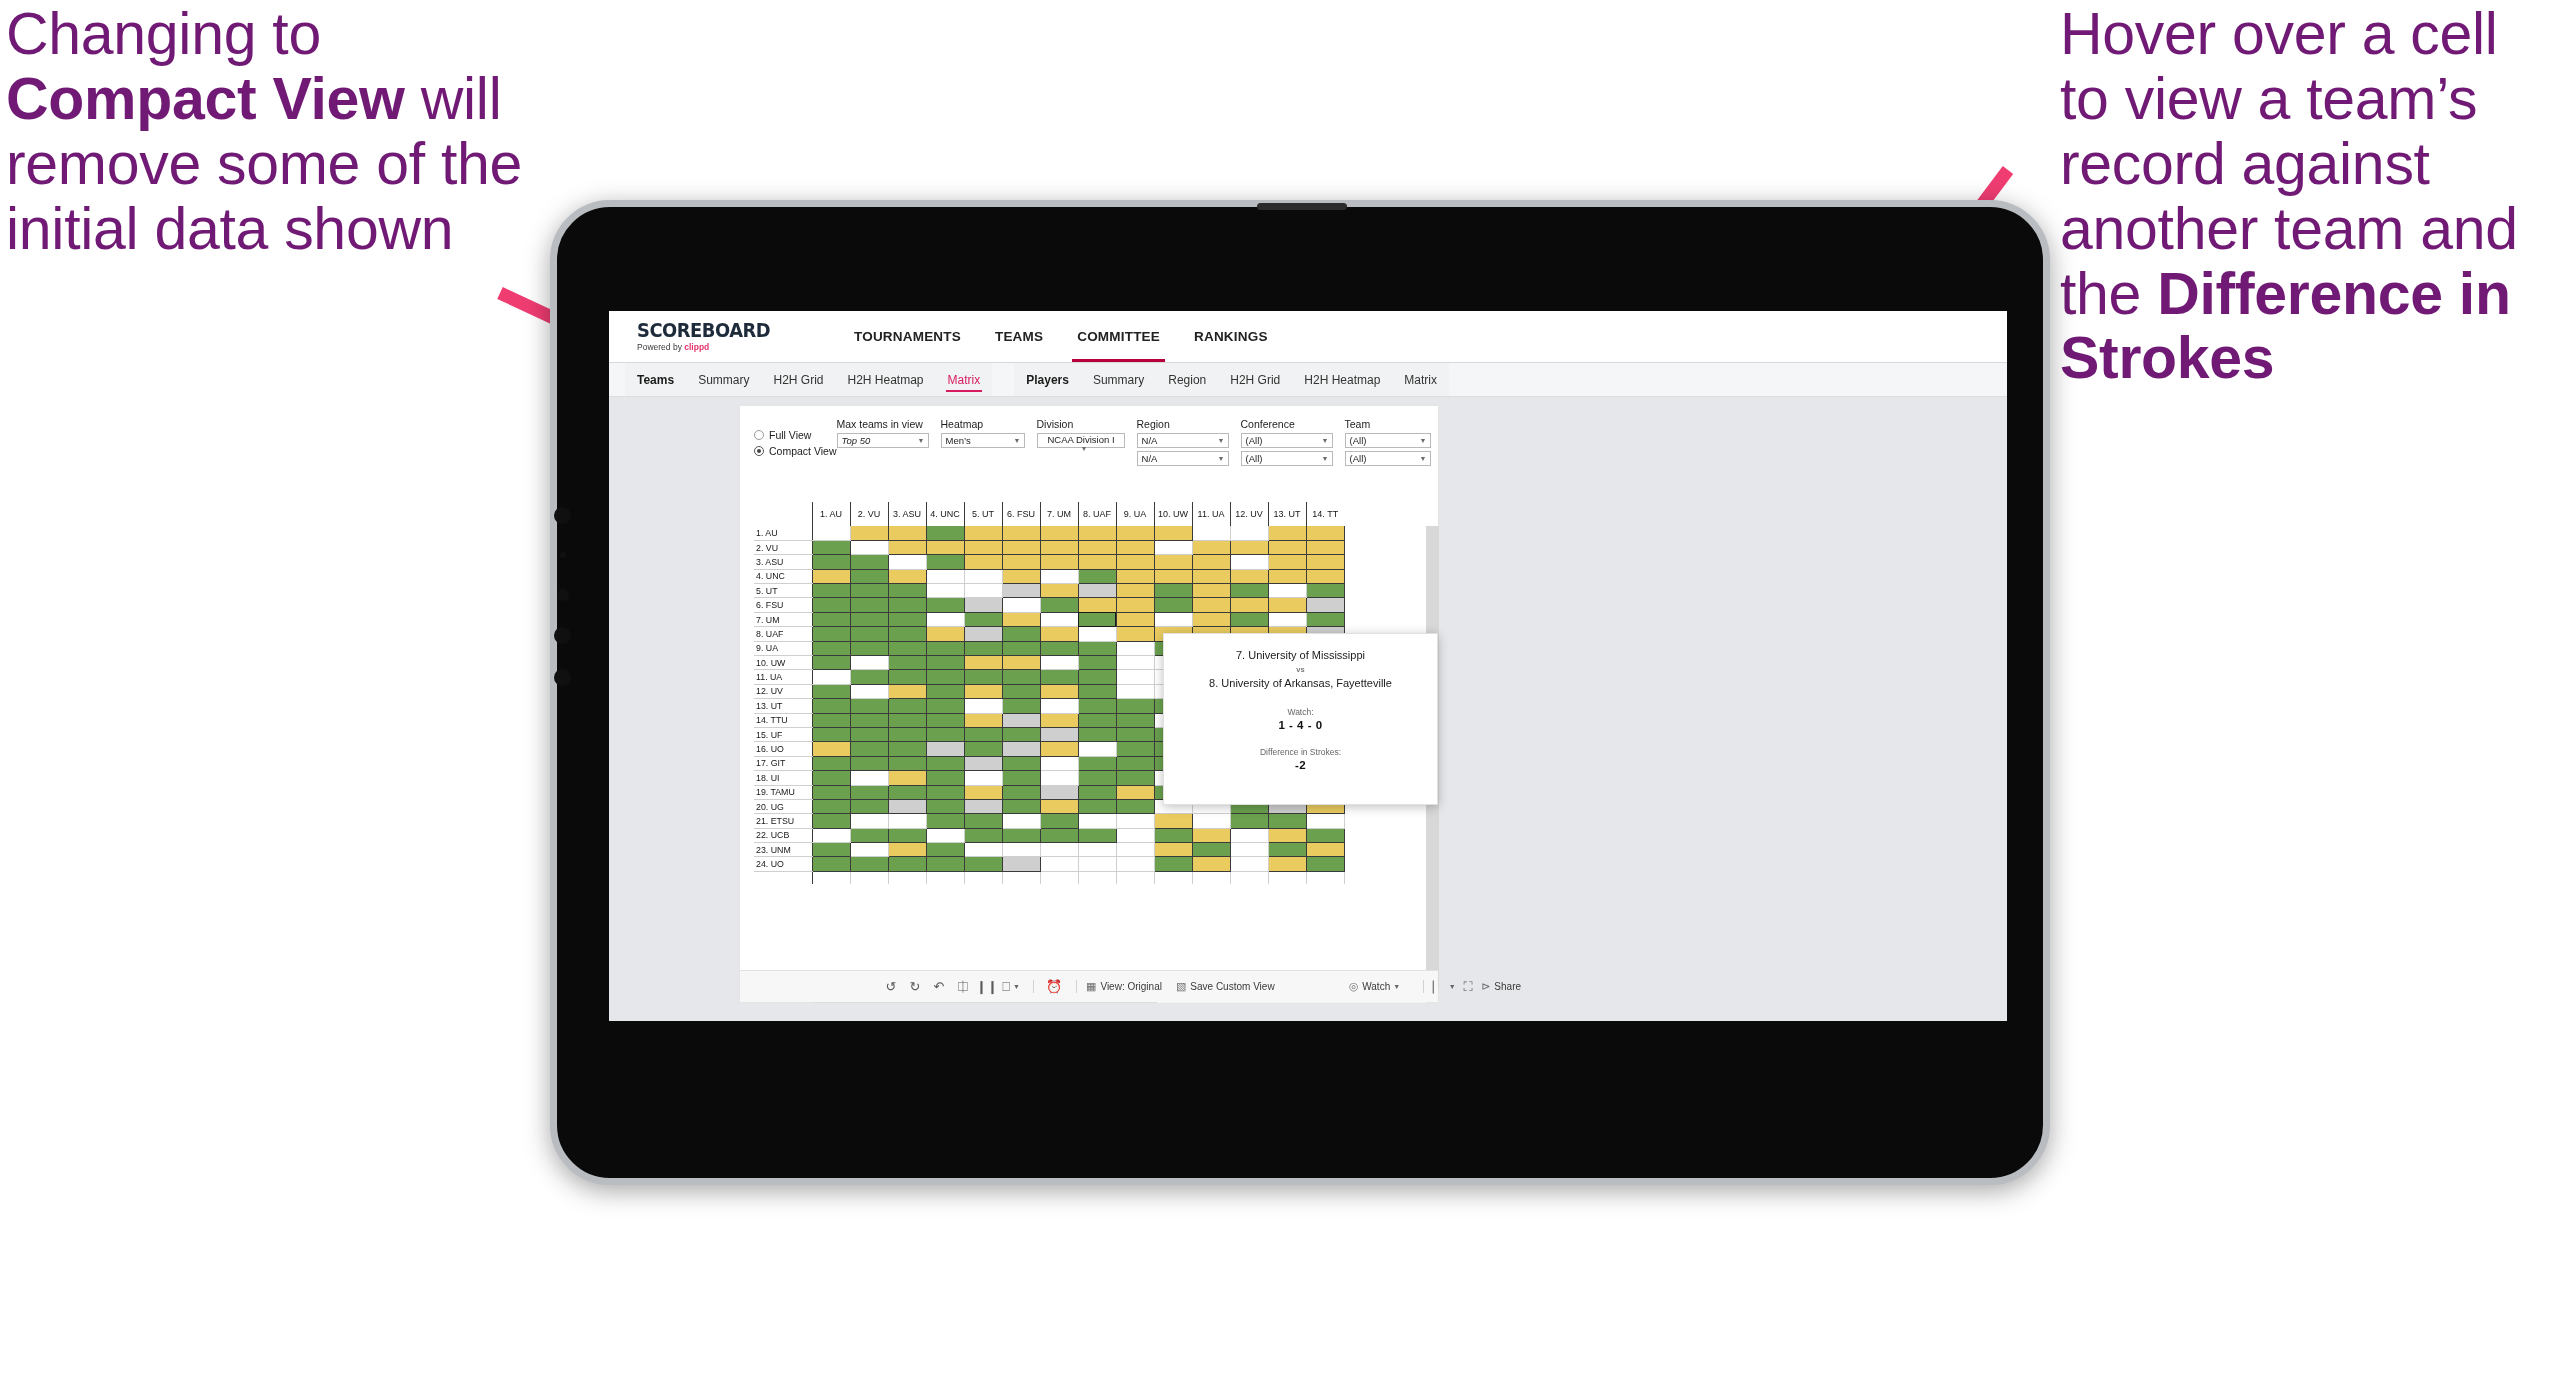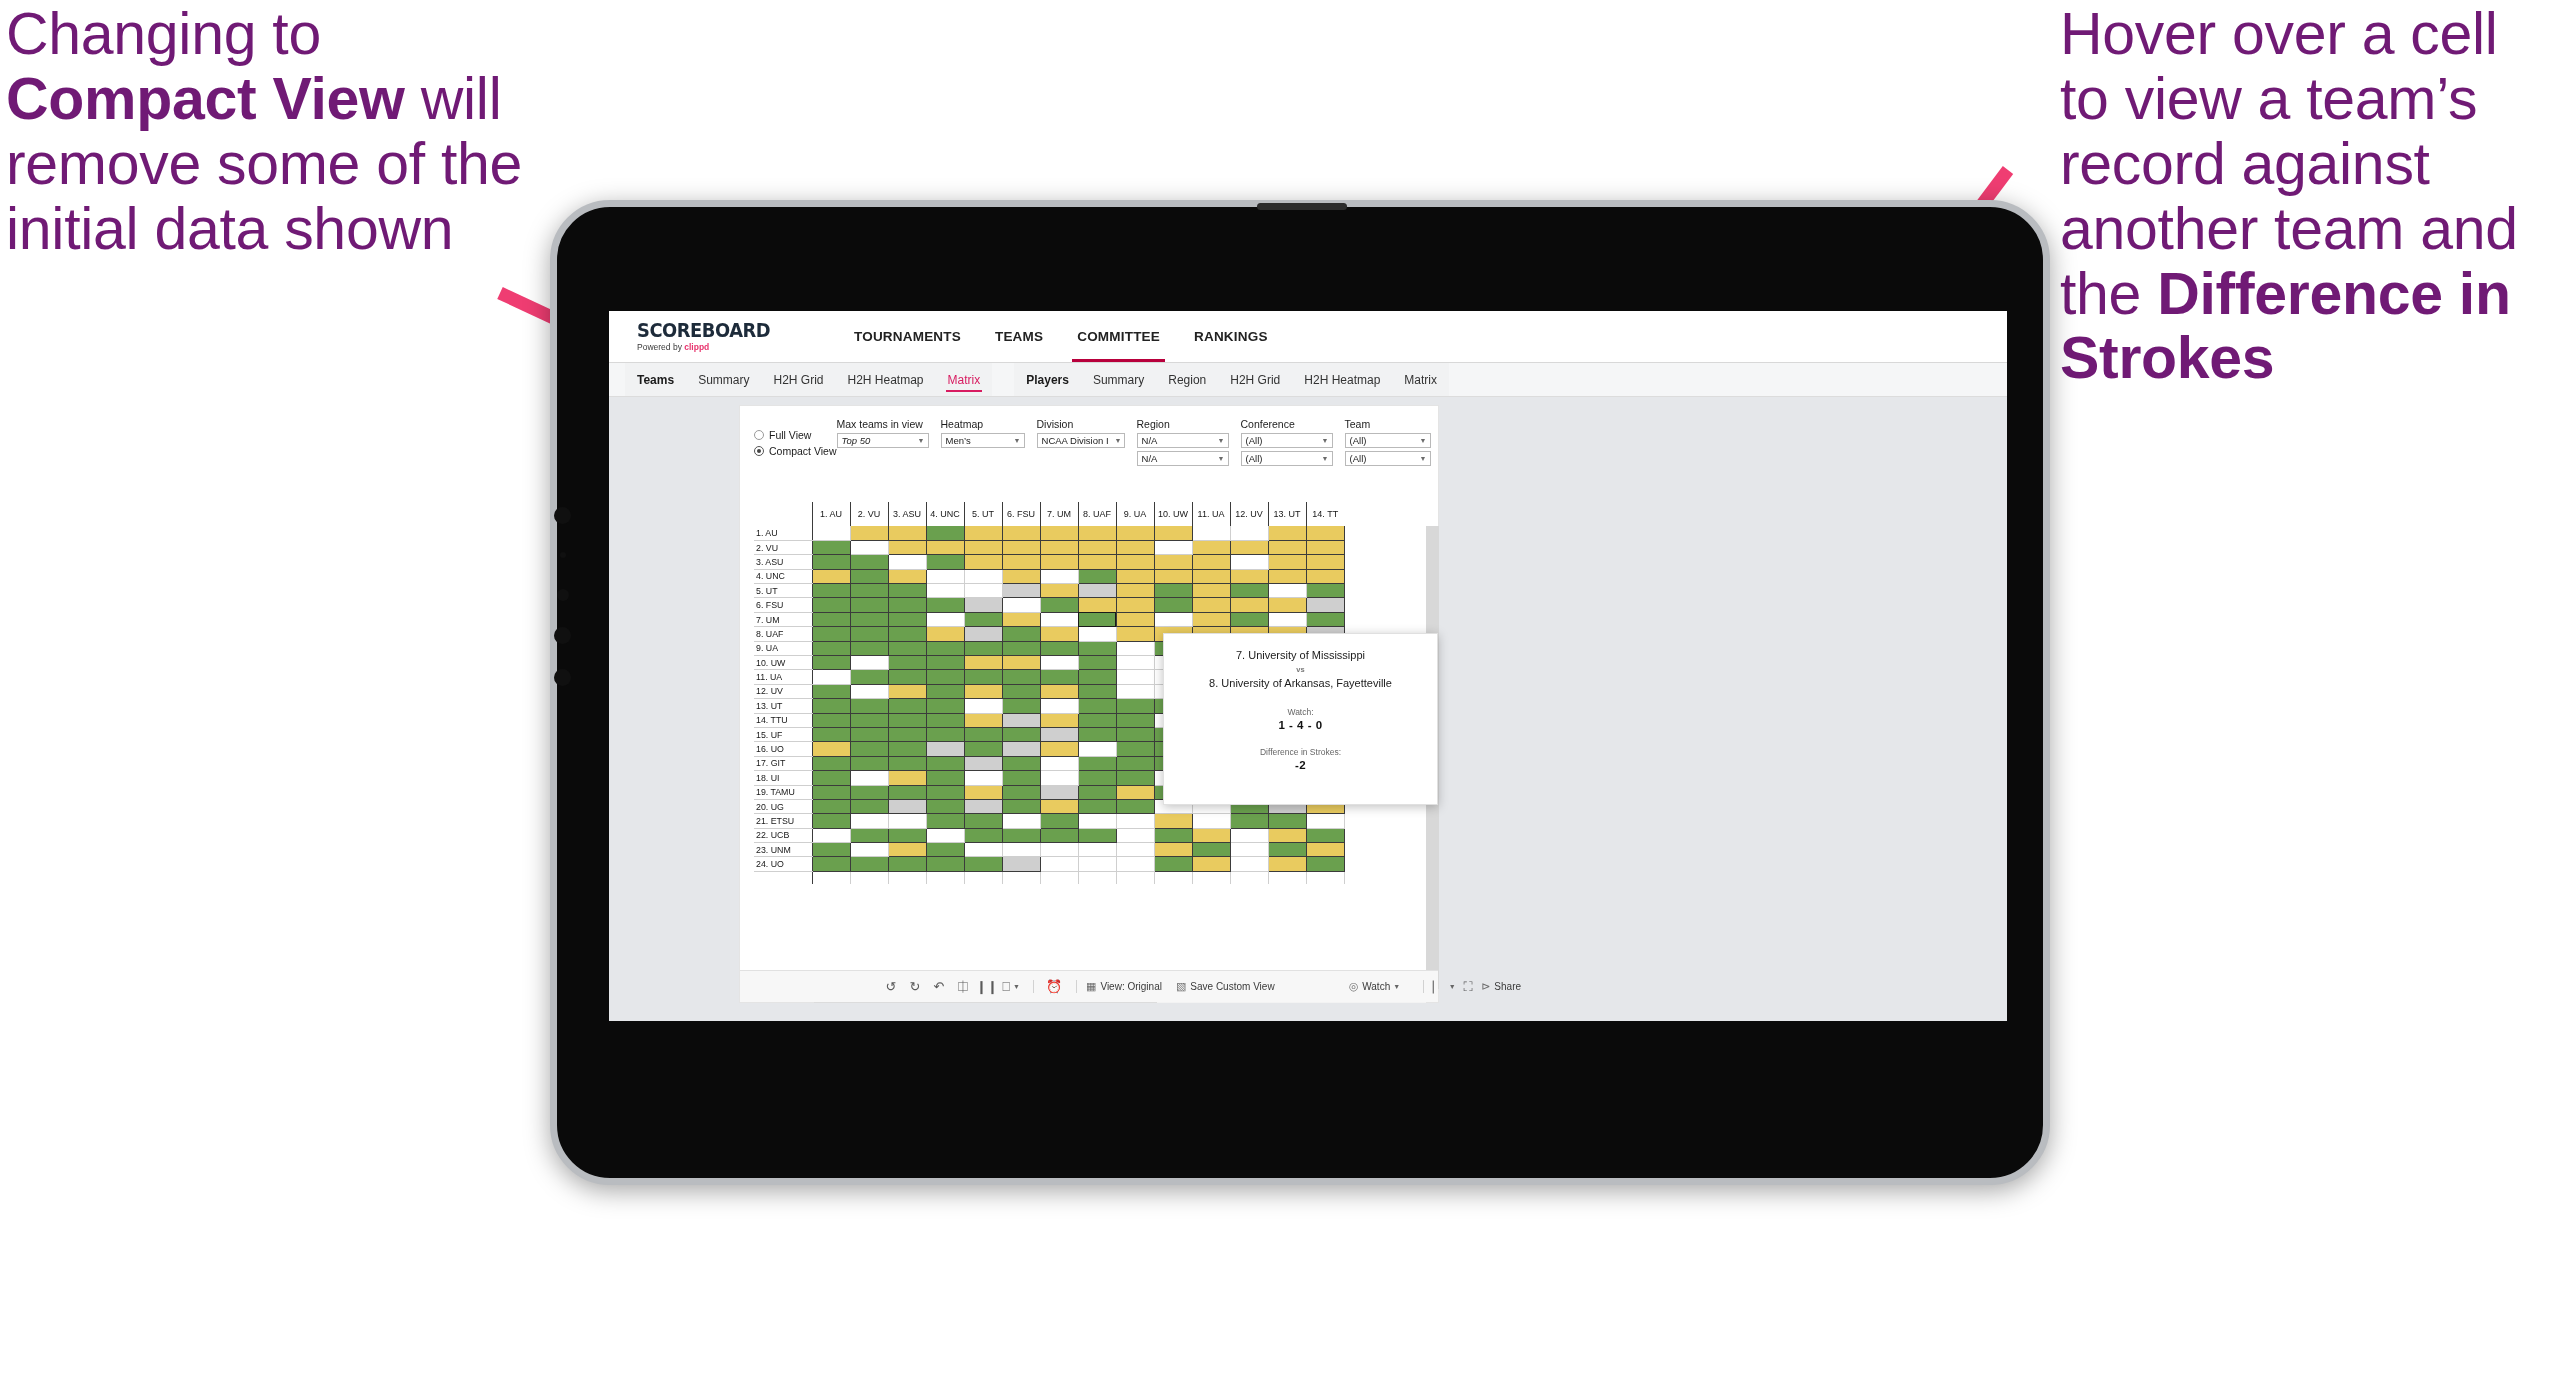--- a/index.html
+++ b/index.html
@@ -134,21 +134,21 @@
   .flabel { font-size:10.5px; color:#1c1c1c; margin-bottom:3px; white-space:nowrap; }
   .fsel {
     height: 15px; border:1px solid #b9b9b9; background:#fff;
     display:flex; align-items:center; justify-content:space-between;
     font-size:9.5px; color:#1c1c1c; padding:0 3px 0 4px;
     margin-bottom:3px; white-space:nowrap; cursor:pointer;
   }
   .fsel .caret { font-size:7px; color:#6b6b6b; margin-left:6px; }
   .w-top50 { width: 92px; font-style: italic; }
   .w-gender { width: 84px; }
-  .w-div { width: 88px; }
+  .w-div { width: 88px; flex-direction: column; }
   .w-region { width: 92px; }
   .w-conf { width: 92px; }
   .w-team { width: 86px; }
 
   
   #matrixwrap { position:absolute; left:14px; top:96px; width:672px; }
   table.mx { border-collapse: collapse; table-layout: fixed; }
   table.mx th, table.mx td { padding:0; margin:0; }
   .colhead {
     height: 24px; width: 38px;

